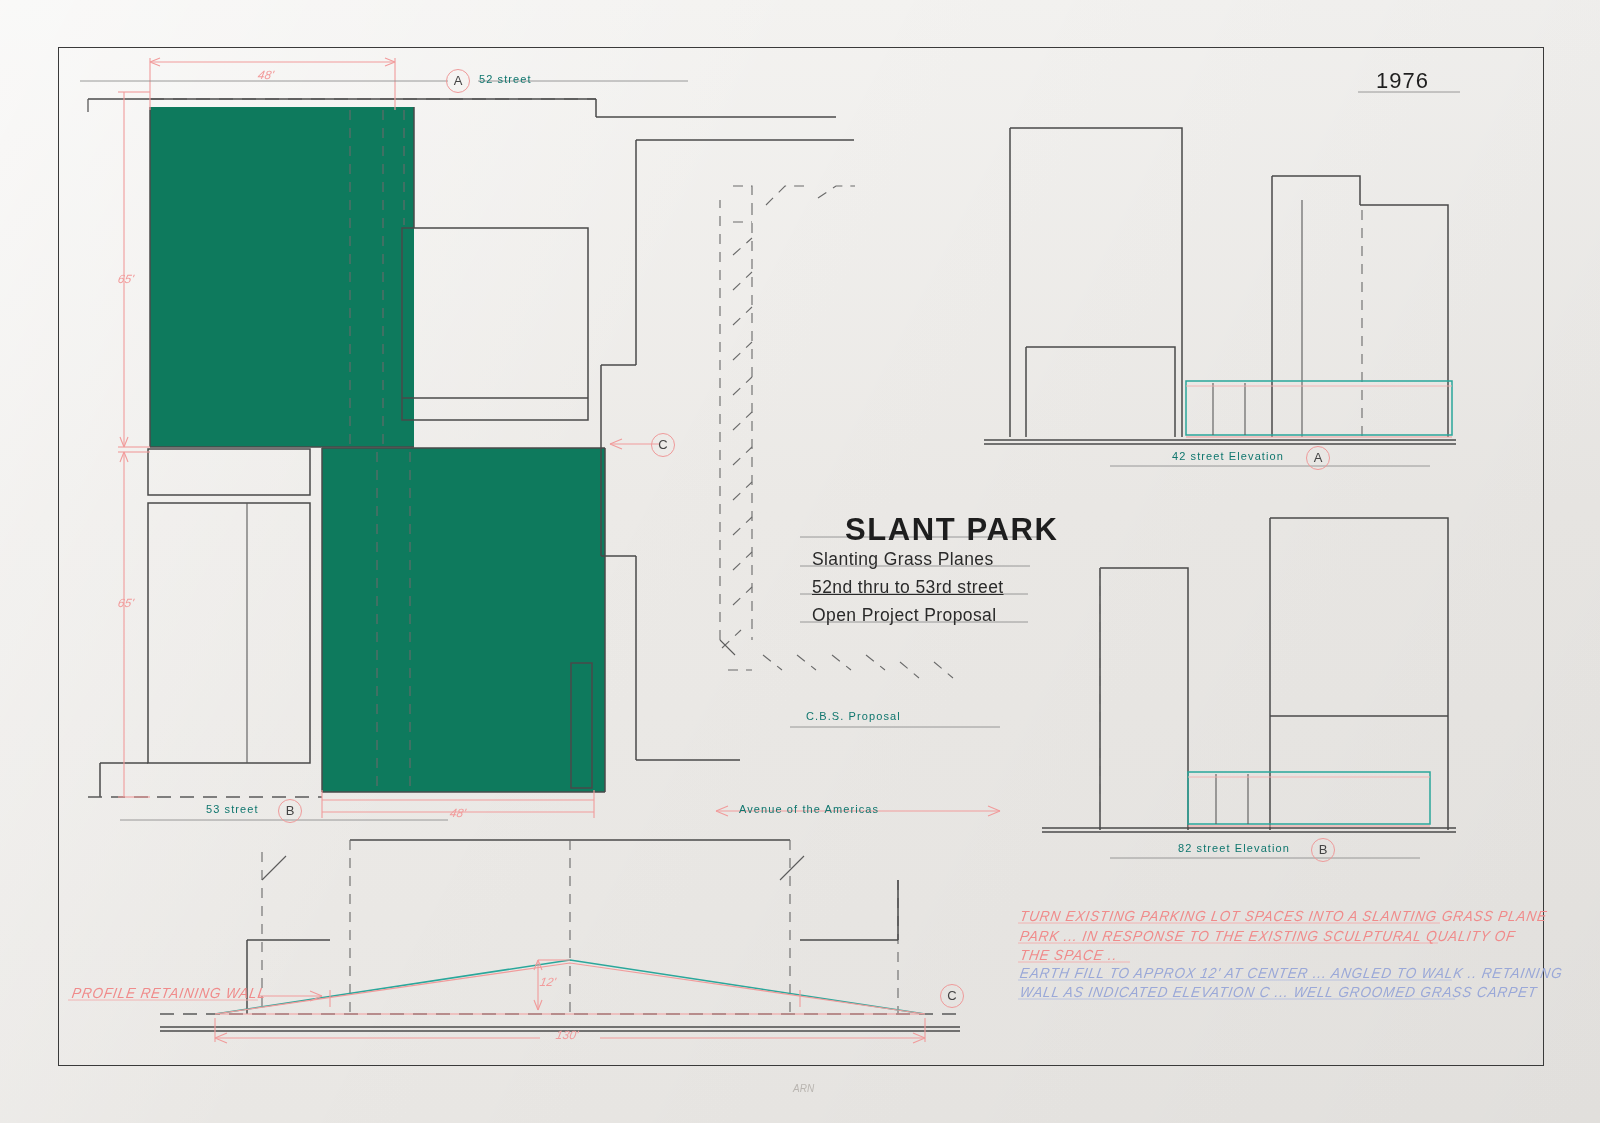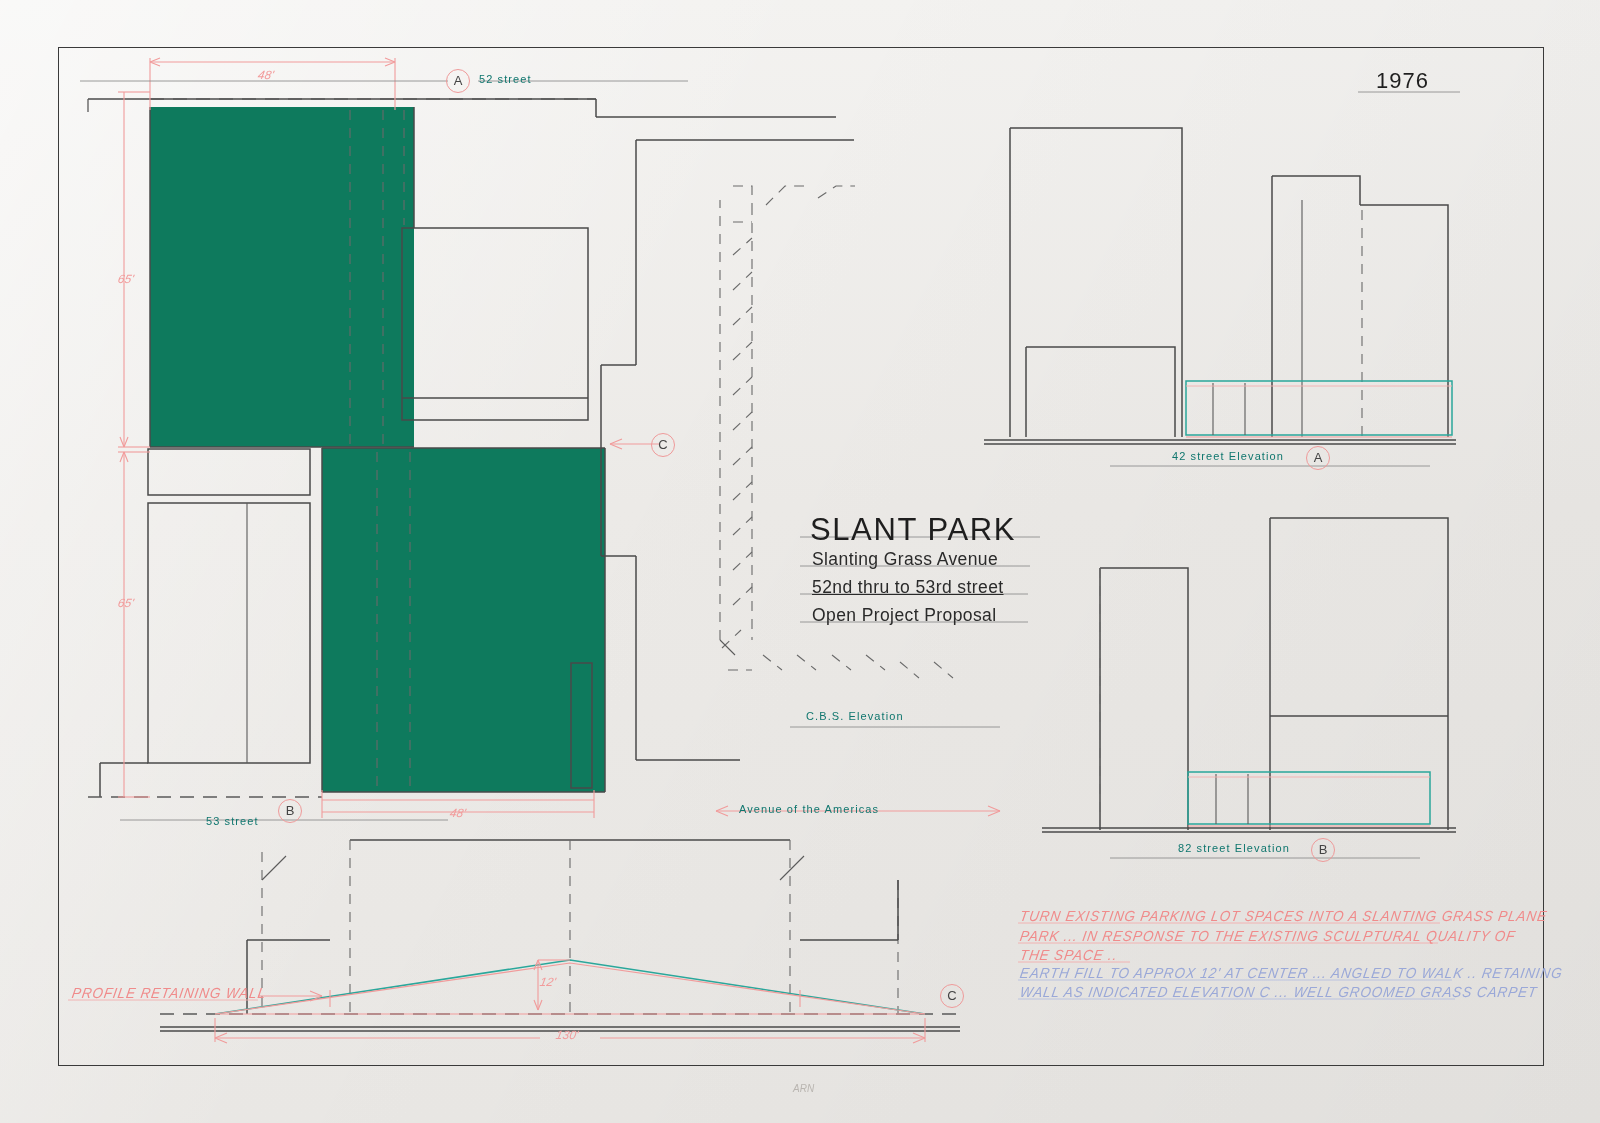--- a/index.html
+++ b/index.html
@@ -44,23 +44,24 @@
     white-space: nowrap;
   }
   .lbl-sm {
     font-size: 11px;
     letter-spacing: 1.1px;
     color: #0f766e;
   }
   .title-main {
     position: absolute;
     font-size: 31px;
-    font-weight: normal;
+    font-weight: bold;
     letter-spacing: 1.6px;
     color: #1e1e1e;
+    margin-left: 35px;
   }
   .title-sub {
     position: absolute;
     font-size: 17.5px;
     letter-spacing: 0.4px;
     color: #2a2a2a;
   }
   .year {
     position: absolute;
     font-size: 22px;
@@ -317,32 +318,32 @@
       <path d="M1018 980 L1452 980"></path>
       <path d="M1018 999 L1455 999"></path>
     </g>
   </svg>
 
   <div class="year" style="left:1376px; top:68px;">1976</div>
 
   <div class="circ" style="left:446px; top:69px;">A</div>
   <div class="lbl lbl-sm" style="left:479px; top:73px;">52 street</div>
 
-  <div class="lbl lbl-sm" style="left:206px; top:803px;margin-top:12px;">53  street</div>
+  <div class="lbl lbl-sm" style="left:206px; top:803px;">53  street</div>
   <div class="circ" style="left:278px; top:799px;">B</div>
 
   <div class="lbl lbl-sm" style="left:739px; top:803px;">Avenue of the Americas</div>
 
-  <div class="lbl lbl-sm" style="left:806px; top:710px;">C.B.S. Elevation</div>
+  <div class="lbl lbl-sm" style="left:806px; top:710px;">C.B.S. Proposal</div>
 
   <div class="circ" style="left:651px; top:433px;">C</div>
   <div class="circ" style="left:940px; top:984px;">C</div>
 
   <div class="title-main" style="left:810px; top:512px;">SLANT PARK</div>
-  <div class="title-sub" style="left:812px; top:549px;">Slanting Grass Avenue</div>
+  <div class="title-sub" style="left:812px; top:549px;">Slanting Grass Planes</div>
   <div class="title-sub" style="left:812px; top:577px;text-decoration:underline;">52nd thru to 53rd street</div>
   <div class="title-sub" style="left:812px; top:605px;">Open Project Proposal</div>
 
   <div class="lbl lbl-sm" style="left:1172px; top:450px;">42 street  Elevation</div>
   <div class="circ" style="left:1306px; top:446px;">A</div>
 
   <div class="lbl lbl-sm" style="left:1178px; top:842px;">82 street  Elevation</div>
   <div class="circ" style="left:1311px; top:838px;">B</div>
 
   <div class="dim-txt" style="left:258px; top:68px;">48'</div>

